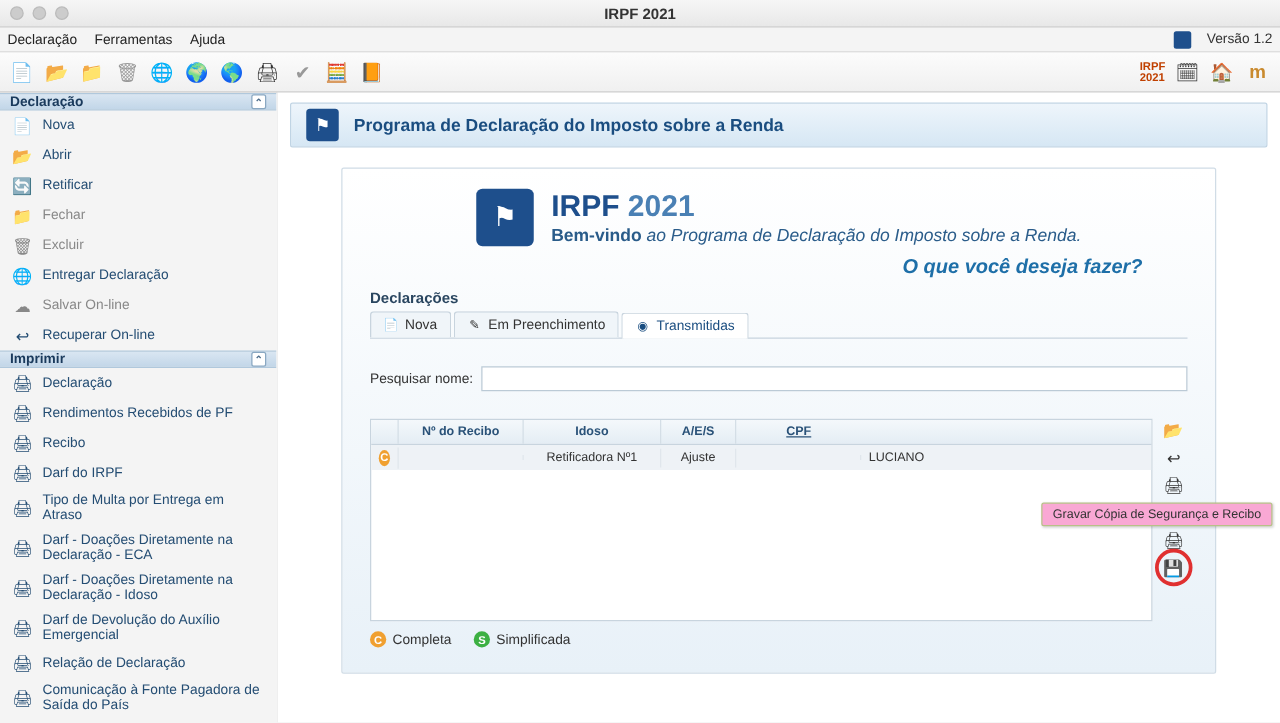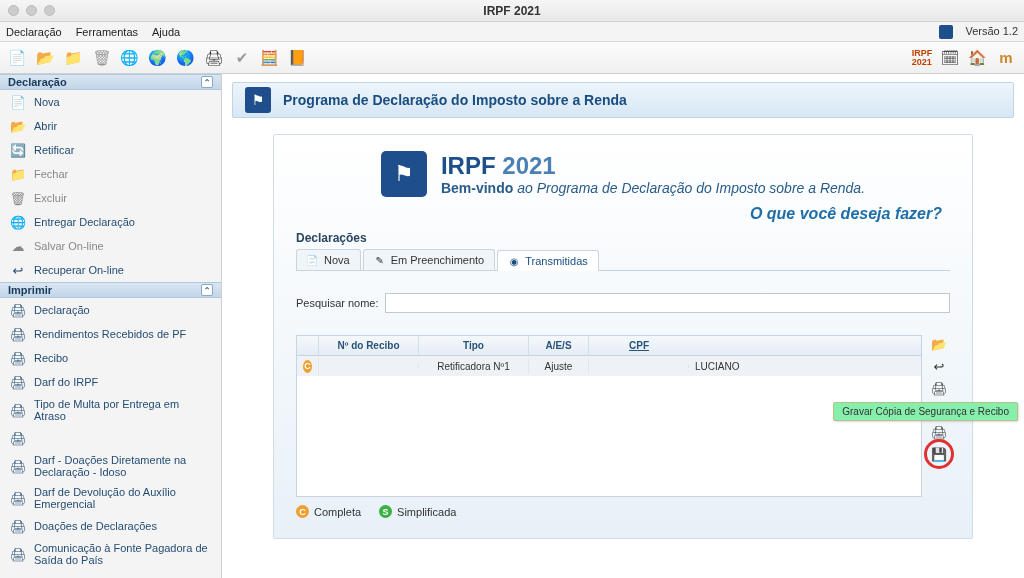--- a/index.html
+++ b/index.html
@@ -28,21 +28,21 @@
 .mh-logo { width: 26px; height: 26px; background: #1e4f8c; border-radius: 3px; display: flex; align-items: center; justify-content: center; color: #fff; font-size: 14px; }
 .mh-title { font-size: 14px; font-weight: bold; color: #1a4d80; }
 .main-body { flex: 1; padding: 12px 30px; overflow: hidden; position: relative; }
 .welcome-box { margin: 0 auto; max-width: 700px; background: linear-gradient(#fff,#e8f1f8); border: 1px solid #d0dce6; border-radius: 2px; padding: 16px 22px 20px 22px; }
 .wb-top { display: flex; align-items: center; gap: 14px; margin-bottom: 8px; justify-content: center; }
 .wb-logo { width: 46px; height: 46px; background: #1e4f8c; border-radius: 5px; display: flex; align-items: center; justify-content: center; color:#fff; font-size:22px; }
 .wb-title-line .ln1 { font-size: 24px; font-weight: bold; color: #1e4f8c; }
 .wb-title-line .ln1 .yr { color: #4a80b4; }
 .wb-title-line .ln2 { font-size: 14px; color: #2a5c8a; font-style: italic; }
 .wb-title-line .ln2 b { font-style: normal; }
-.wb-question { text-align: right; font-size: 16px; font-style: italic; font-weight: bold; color: #1e6fa8; margin: 8px 8px 8px 0; }
+.wb-question { text-align: right; font-size: 16px; font-style: italic; font-weight: bold; color: #1e6fa8; margin: 8px 36px 8px 0; }
 .decl-label { font-size: 12px; font-weight: bold; color: #2a4660; margin-bottom: 4px; }
 .tabs { display: flex; gap: 2px; border-bottom: 1px solid #c8d4de; }
 .tab { padding: 4px 10px; background: #f0f5f9; border: 1px solid #c8d4de; border-bottom: none; border-radius: 3px 3px 0 0; font-size: 11px; display: flex; align-items: center; gap: 5px; cursor: pointer; }
 .tab.sel { background: #fff; color: #1a4d80; font-weight: 500; position: relative; top: 1px; }
 .tab-ic { width: 12px; height: 12px; display: inline-flex; align-items: center; justify-content: center; font-size: 10px; }
 .search-row { display: flex; align-items: center; gap: 6px; margin: 22px 0; }
 .search-row label { font-size: 11px; color: #333; }
 .search-row input { flex: 1; height: 20px; border: 1px solid #bbcad6; padding: 0 4px; font-size: 11px; }
 .table-area { display: flex; gap: 6px; }
 .grid { flex: 1; border: 1px solid #c8d4de; background: #fff; }
@@ -56,21 +56,21 @@
 .gc.c0 { display:flex; align-items:center; justify-content:center; }
 .badge-c { width:13px; height:13px; border-radius:50%; background:#f0a030; color:#fff; font-size:9px; font-weight:bold; display:flex; align-items:center; justify-content:center; }
 .badge-s { width:13px; height:13px; border-radius:50%; background:#3cb043; color:#fff; font-size:9px; font-weight:bold; display:flex; align-items:center; justify-content:center; }
 .grid-body { height: 140px; }
 .action-col { width: 22px; display: flex; flex-direction: column; gap: 4px; align-items: center; }
 .act-ic { width: 18px; height: 18px; display: flex; align-items: center; justify-content: center; font-size: 13px; border-radius: 2px; cursor: pointer; }
 .act-ic.highlight-wrap { position: relative; }
 .red-circle { position:absolute; width:30px; height:30px; border:3px solid #e03030; border-radius:50%; left:-6px; top:-6px; }
 .legend { display:flex; gap:18px; margin-top:8px; align-items:center; }
 .legend-item { display:flex; align-items:center; gap:5px; font-size:11px; color:#333; }
-.tooltip { position:absolute; background:#86efac; border:1px solid #b8c088; padding:3px 8px; font-size:10px; color:#333; border-radius:2px; box-shadow:1px 1px 2px rgba(0,0,0,.15); }
+.tooltip { position:absolute; background:#f9a8d4; border:1px solid #b8c088; padding:3px 8px; font-size:10px; color:#333; border-radius:2px; box-shadow:1px 1px 2px rgba(0,0,0,.15); }
 </style>
 </head>
 <body>
 
 <div class="titlebar">
   <div class="traffic">
     <div class="dot"></div>
     <div class="dot"></div>
     <div class="dot"></div>
   </div>
@@ -171,32 +171,33 @@
         <div class="side-item">
           <span class="side-ic">🖨</span>
           <span>Darf do IRPF</span>
         </div>
         <div class="side-item">
           <span class="side-ic">🖨</span>
           <span>Tipo de Multa por Entrega em Atraso</span>
         </div>
         <div class="side-item">
           <span class="side-ic">🖨</span>
+          <span>Darf - Doações Diretamente na Declaração - ECA</span>
         </div>
         <div class="side-item">
           <span class="side-ic">🖨</span>
           <span>Darf - Doações Diretamente na Declaração - Idoso</span>
         </div>
         <div class="side-item">
           <span class="side-ic">🖨</span>
           <span>Darf de Devolução do Auxílio Emergencial</span>
         </div>
         <div class="side-item">
           <span class="side-ic">🖨</span>
-          <span>Doações de Declarações</span>
+          <span>Relação de Declaração</span>
         </div>
         <div class="side-item">
           <span class="side-ic">🖨</span>
           <span>Comunicação à Fonte Pagadora de Saída do País</span>
         </div>
         <div class="side-item"></div>
       </div>
 
   </div>
 
@@ -232,21 +233,21 @@
           </div>
         <div class="search-row">
           <label>Pesquisar nome:</label>
           <input type="text" value="" style="">
         </div>
         <div class="table-area">
           <div class="grid">
             <div class="grid-head">
               <div class="gh c0"></div>
               <div class="gh c1">Nº do Recibo</div>
-              <div class="gh c2">Tipo</div>
+              <div class="gh c2">Idoso</div>
               <div class="gh c3">A/E/S</div>
               <div class="gh c4">CPF</div>
             </div>
             <div class="grid-body" id="gridbody">
                 <div class="grid-row">
                   <div class="gc c0">
                     <span class="badge-c">C</span>
                   </div>
                   <div class="gc c1"></div>
                   <div class="gc c2">Retificadora Nº1</div>

